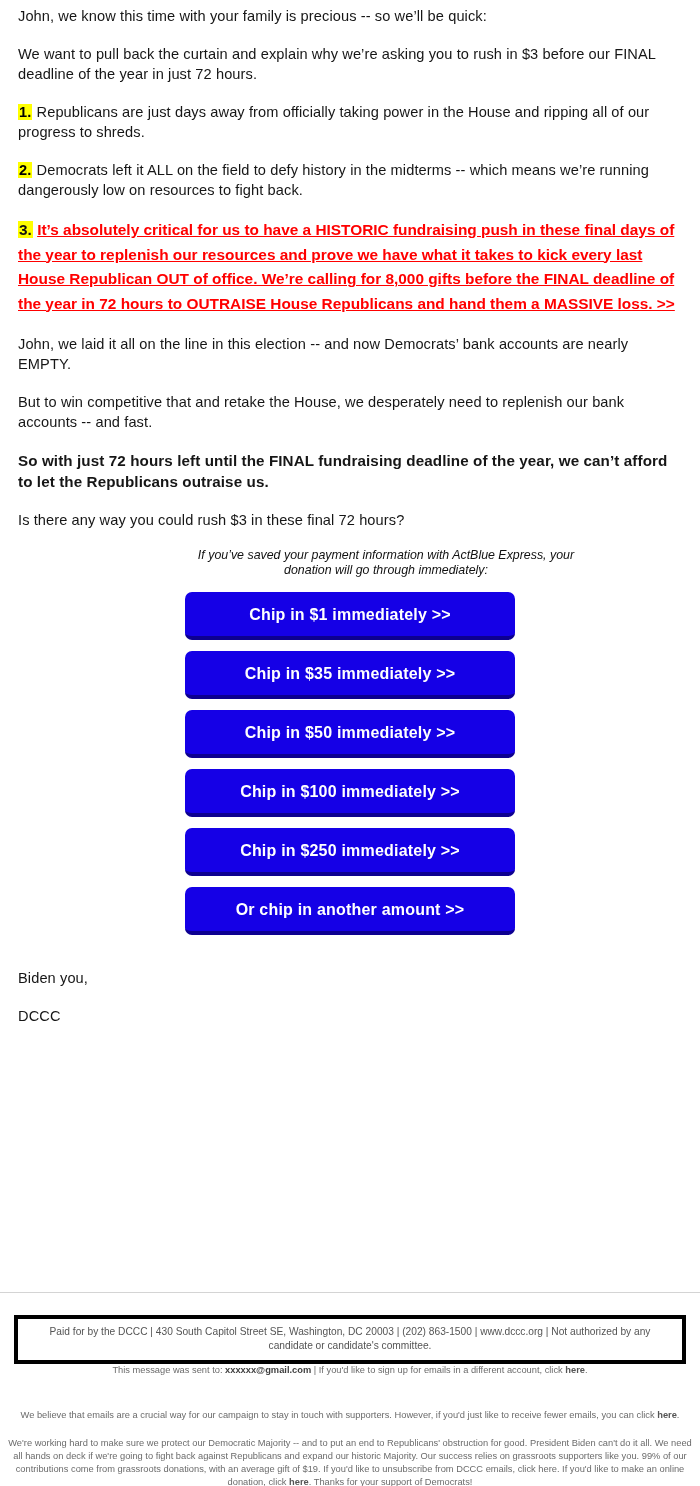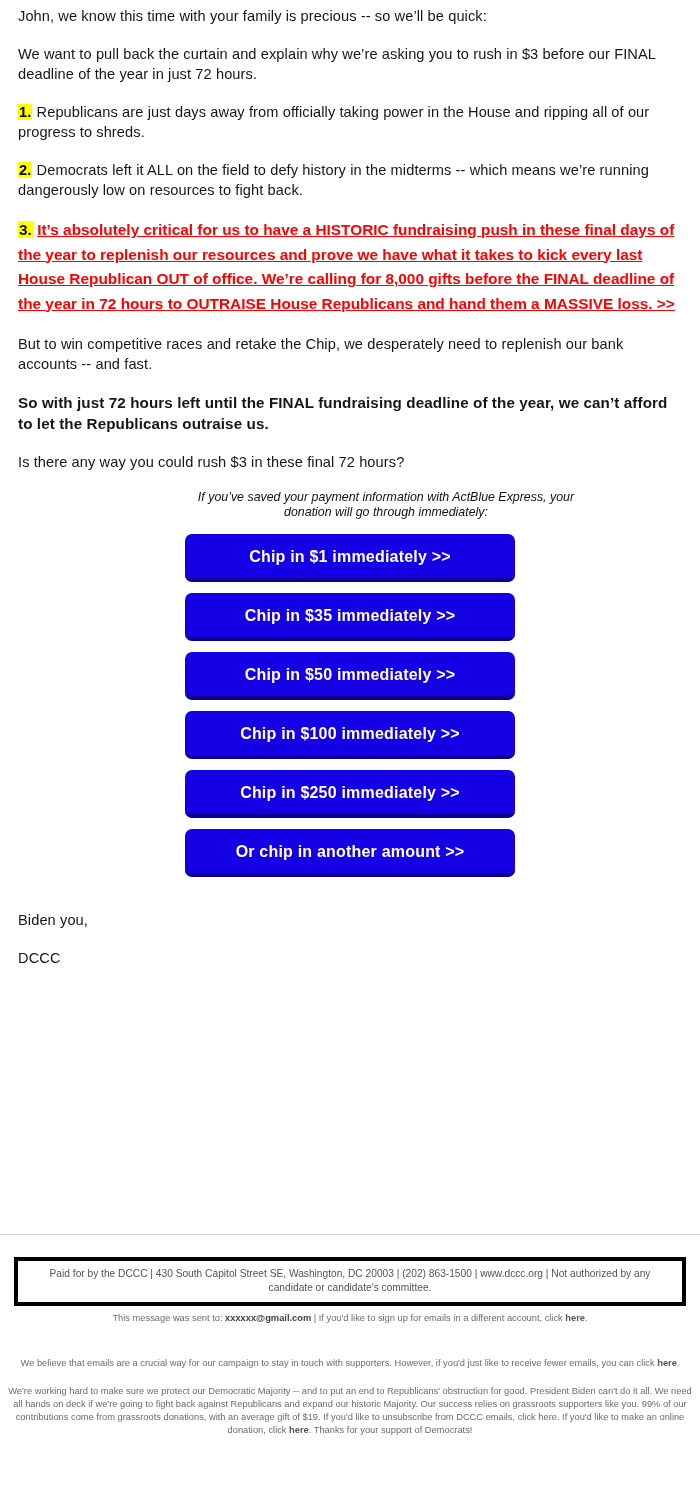--- a/index.html
+++ b/index.html
@@ -117,21 +117,21 @@
     line-height: 14px;
     color: #545454;
   }
   .fine {
     text-align: center;
     font-size: 9.3px;
     line-height: 13px;
     color: #6b6b6b;
     padding: 0 14px;
   }
-  .fine.f1 { margin-top: 6px; }
+  .fine.f1 { margin-top: 0; }
   .fine.f2 { margin-top: 32px; }
   .fine.f3 { margin-top: 15px; padding: 0 8px; }
   .fine b { color: #3f3f3f; font-weight: bold; }
   .fine a {
     color: #555555;
     font-weight: bold;
     text-decoration: none;
   }
 </style>
 </head>
@@ -144,22 +144,23 @@
     <p class="para first">John, we know this time with your family is precious -- so we’ll be quick:</p>
 
     <p class="para">We want to pull back the curtain and explain why we’re asking you to rush in $3 before our FINAL deadline of the year in just 72 hours.</p>
 
     <p class="para"><span class="num">1.</span> <span>Republicans are just days away from officially taking power in the House and ripping all of our progress to shreds.</span></p>
 
     <p class="para"><span class="num">2.</span> <span>Democrats left it ALL on the field to defy history in the midterms -- which means we’re running dangerously low on resources to fight back.</span></p>
 
     <p class="red-block"><span class="num red-num">3.</span> <a class="red-link" href="#">It’s absolutely critical for us to have a HISTORIC fundraising push in these final days of the year to replenish our resources and prove we have what it takes to kick every last House Republican OUT of office. We’re calling for 8,000 gifts before the FINAL deadline of the year in 72 hours to OUTRAISE House Republicans and hand them a MASSIVE loss. &gt;&gt;</a></p>
 
+    <p class="para">John, we laid it all on the line in this election -- and now Democrats’ bank accounts are nearly EMPTY.</p>
 
-    <p class="para">But to win competitive races and retake the Chip, we desperately need to replenish our bank accounts -- and fast.</p>
+    <p class="para">But to win competitive that and retake the House, we desperately need to replenish our bank accounts -- and fast.</p>
 
     <p class="para bold">So with just 72 hours left until the FINAL fundraising deadline of the year, we can’t afford to let the Republicans outraise us.</p>
 
     <p class="para">Is there any way you could rush $3 in these final 72 hours?</p>
 
   </div>
 
   <p class="ab-note">If you’ve saved your payment information with ActBlue Express, your donation will go through immediately:</p>
 
   <div class="buttons">

